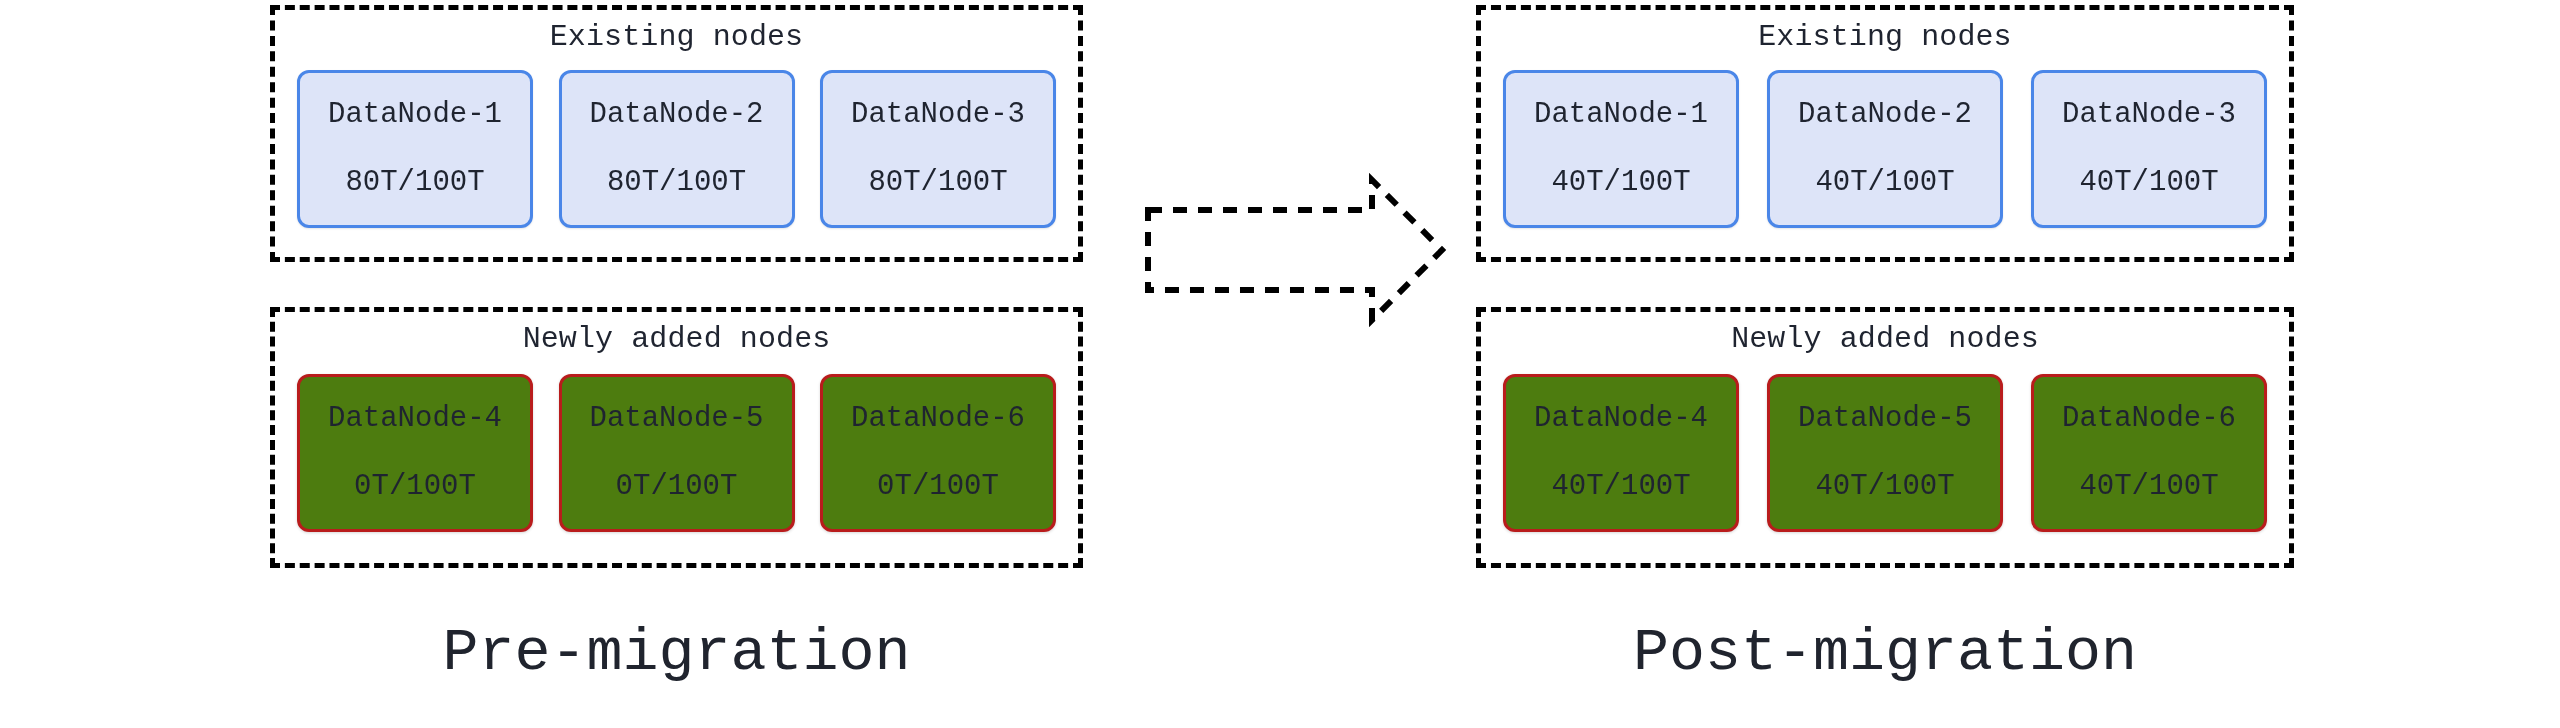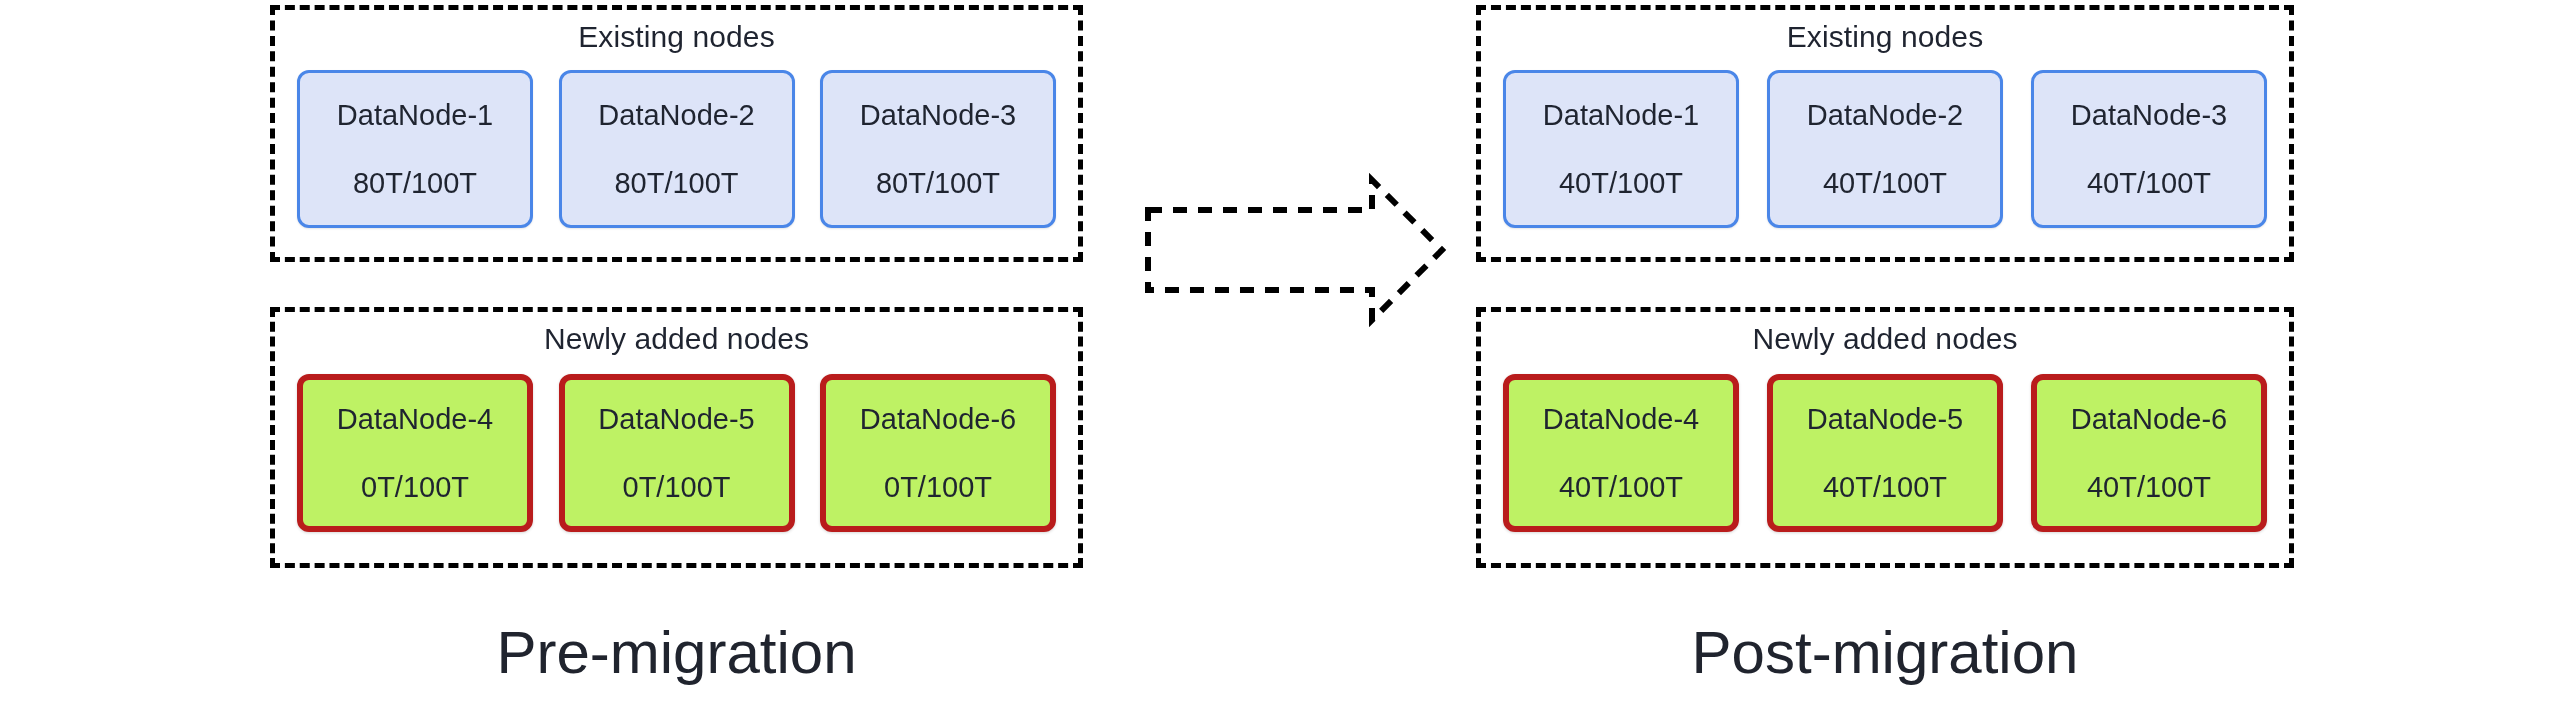--- a/index.html
+++ b/index.html
@@ -11,20 +11,21 @@
   body {
     font-family: "Liberation Sans", "DejaVu Sans", sans-serif;
     color: #1f2430;
   }
   #canvas {
     position: relative;
     width: 2560px;
     height: 728px;
     background: #ffffff;
     overflow: hidden;
+    font-family: Liberation Mono, monospace;
   }
 
   
   .group {
     position: absolute;
     box-sizing: border-box;
     border: 5px dashed #000000;
     background: transparent;
   }
   .group-title {
@@ -65,22 +66,22 @@
   }
   .node .node-name { margin-bottom: 34px; }
   .node .node-cap  { }
 
   .node.blue {
     background: #dde4f8;
     border: 3px solid #4a86e8;
     box-shadow: 0 1px 2px rgba(0,0,0,0.10);
   }
   .node.green {
-    background: #bef264;
-    border: 6px solid #b91c1c;
+    background: #4d7c0f;
+    border: 3px solid #b91c1c;
     box-shadow: 0 1px 3px rgba(0,0,0,0.16);
   }
 
   
   #arrow {
     position: absolute;
     left: 1140px;
     top: 170px;
     width: 310px;
     height: 160px;

